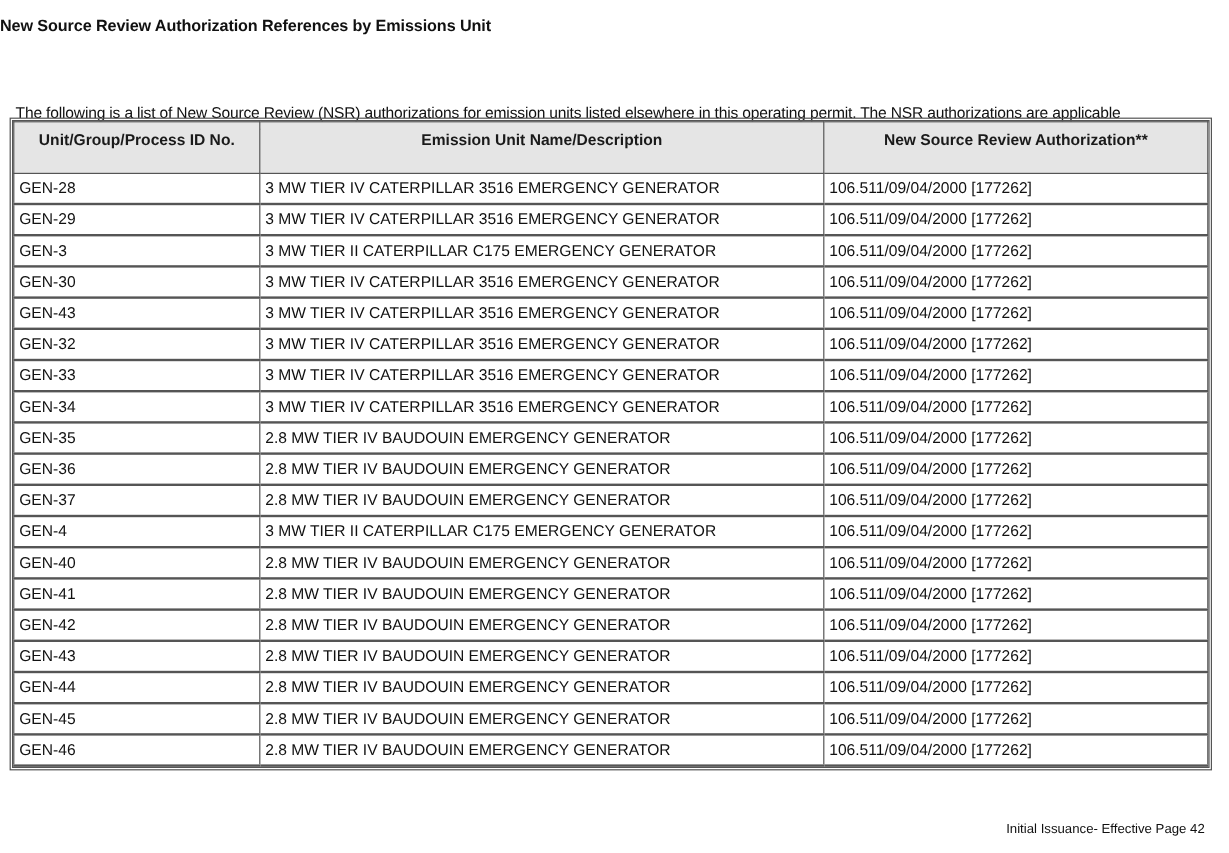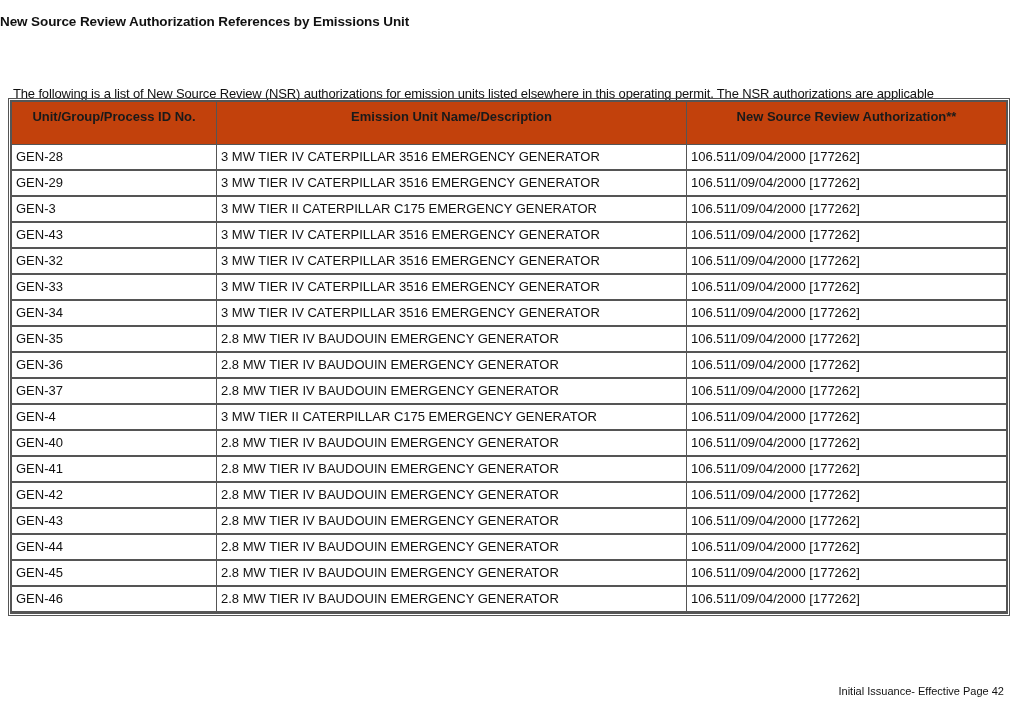--- a/index.html
+++ b/index.html
@@ -44,21 +44,21 @@
   }
   table {
     width: 100%;
     border-collapse: collapse;
     table-layout: fixed;
   }
   col.c1 { width: 205px; }
   col.c2 { width: 470px; }
   col.c3 { width: auto; }
   th {
-    background: #c2410c;
+    background: #e5e5e5;
     font-weight: bold;
     font-size: 13px;
     text-align: center;
     vertical-align: top;
     padding: 7px 4px 2px 4px;
     height: 33px;
     border: 1px solid #555555;
     line-height: 15px;
     color: #1a1a1a;
   }
@@ -111,20 +111,25 @@
           <td>GEN-29</td>
           <td>3 MW TIER IV CATERPILLAR 3516 EMERGENCY GENERATOR</td>
           <td>106.511/09/04/2000 [177262]</td>
         </tr>
         <tr>
           <td>GEN-3</td>
           <td>3 MW TIER II CATERPILLAR C175 EMERGENCY GENERATOR</td>
           <td>106.511/09/04/2000 [177262]</td>
         </tr>
         <tr>
+          <td>GEN-30</td>
+          <td>3 MW TIER IV CATERPILLAR 3516 EMERGENCY GENERATOR</td>
+          <td>106.511/09/04/2000 [177262]</td>
+        </tr>
+        <tr>
           <td>GEN-43</td>
           <td>3 MW TIER IV CATERPILLAR 3516 EMERGENCY GENERATOR</td>
           <td>106.511/09/04/2000 [177262]</td>
         </tr>
         <tr>
           <td>GEN-32</td>
           <td>3 MW TIER IV CATERPILLAR 3516 EMERGENCY GENERATOR</td>
           <td>106.511/09/04/2000 [177262]</td>
         </tr>
         <tr>

